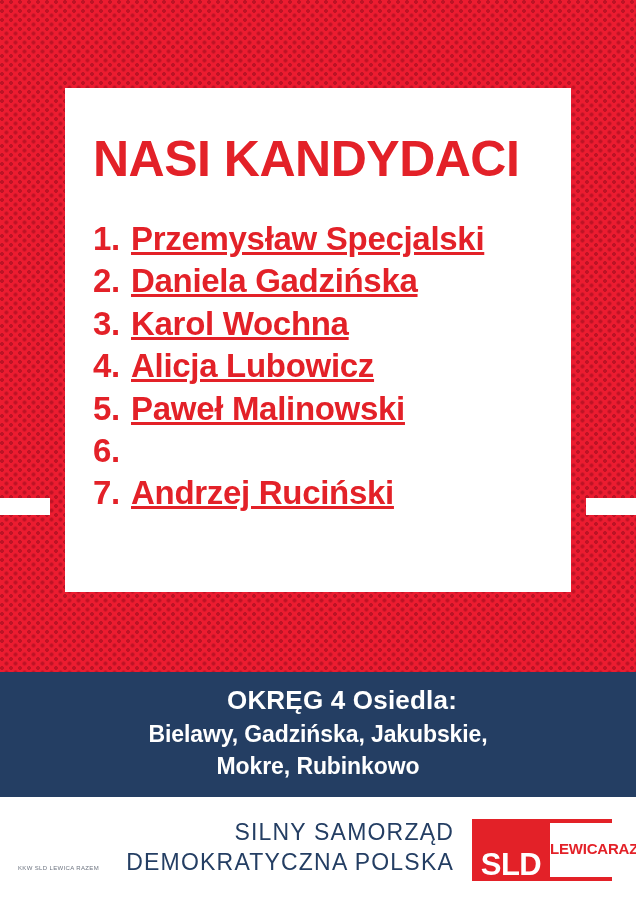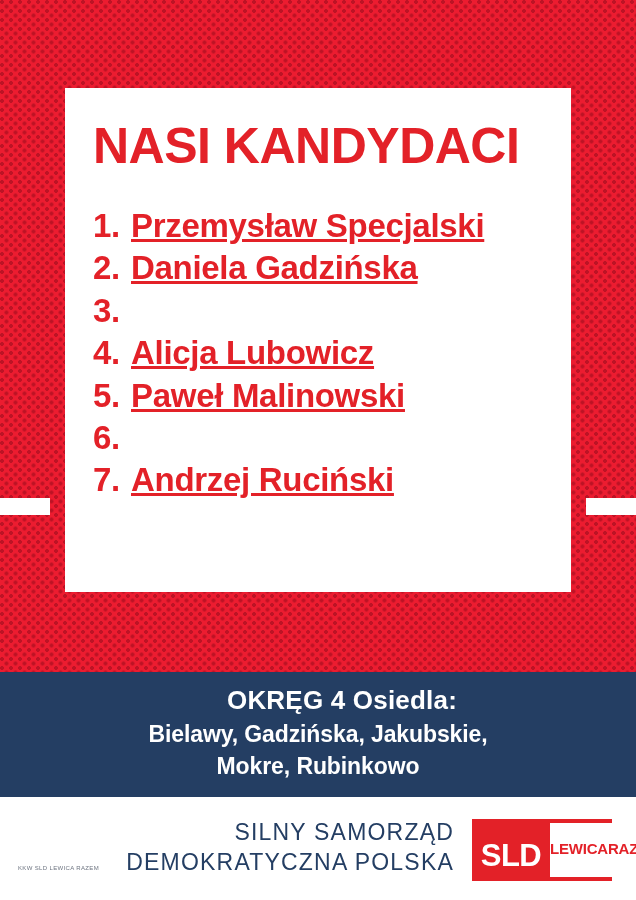--- a/index.html
+++ b/index.html
@@ -60,21 +60,21 @@
     right: 20px;
     top: 30px;
   }
 
   .poster-title {
     color: #e32128;
     font-size: 50px;
     font-weight: bold;
     letter-spacing: -0.5px;
     line-height: 1;
-    margin: 3px 0 34px 0;
+    margin: 16px 0 34px 0;
     white-space: nowrap;
   }
 
   .candidate-list {
     list-style: none;
     margin: 0;
     padding: 0;
   }
   .candidate-row {
     display: flex;
@@ -160,21 +160,21 @@
     width: 140px;
     height: 62px;
     background: #e32128;
     display: flex;
   }
   .logo-sld {
     flex: 0 0 78px;
     display: flex;
     align-items: flex-end;
     justify-content: center;
-    padding-bottom: 10px;
+    padding-bottom: 1px;
   }
   .logo-sld-text {
     color: #ffffff;
     font-size: 31px;
     font-weight: bold;
     letter-spacing: -0.5px;
     line-height: 1;
   }
   .logo-razem {
     flex: 1 1 auto;
@@ -216,20 +216,21 @@
           <span class="cand-name">Przemysław Specjalski</span>
         </li>
 
         <li class="candidate-row">
           <span class="cand-num">2.</span>
           <span class="cand-name">Daniela Gadzińska</span>
         </li>
 
         <li class="candidate-row">
           <span class="cand-num">3.</span>
+          <span class="cand-name">Karol Wochna</span>
         </li>
 
         <li class="candidate-row">
           <span class="cand-num">4.</span>
           <span class="cand-name">Alicja Lubowicz</span>
         </li>
 
         <li class="candidate-row">
           <span class="cand-num">5.</span>
           <span class="cand-name">Paweł Malinowski</span>

